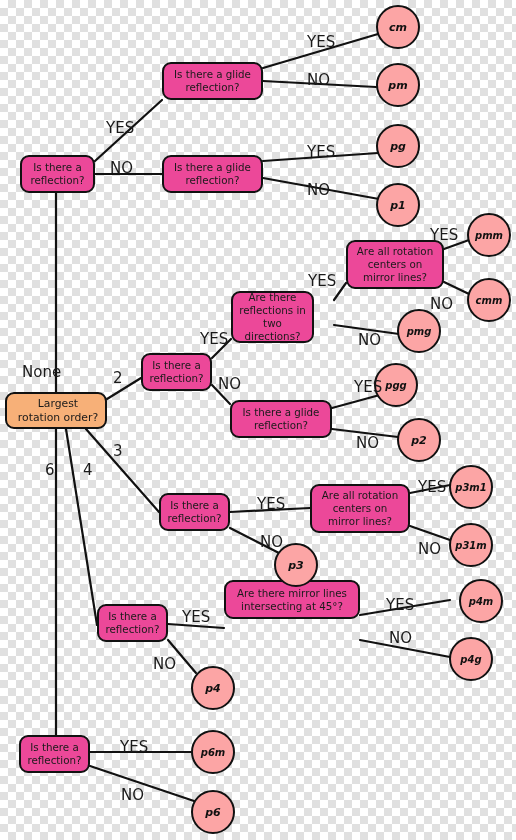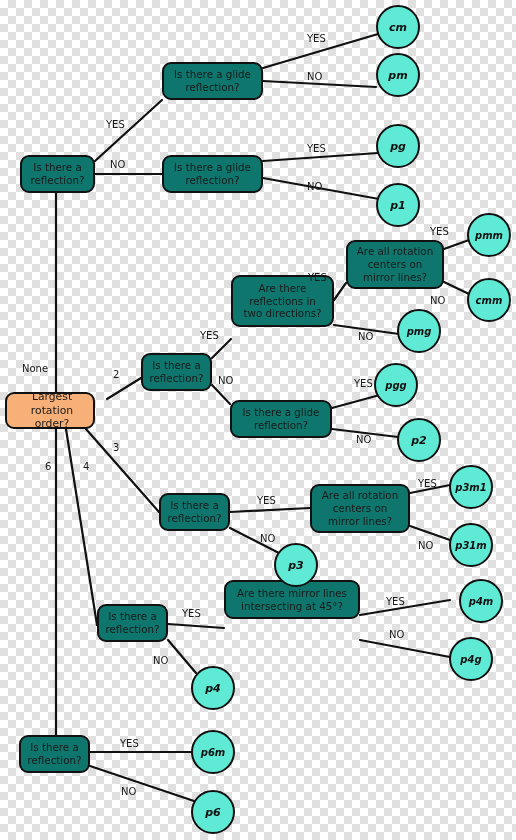--- a/index.html
+++ b/index.html
@@ -12,33 +12,33 @@
       #ffffff;
     background-size:16px 16px;
     background-position:0 0,8px 8px;
     overflow:hidden;
   }
   #stage{position:relative;width:516px;height:840px;}
   #edges{position:absolute;left:0;top:0;width:516px;height:840px;}
   .node{position:absolute;box-sizing:border-box;display:flex;align-items:center;
         justify-content:center;text-align:center;}
   .decision{
-    background:#0f766e;border:2.6px solid #111;border-radius:9px;
+    background:#ec4899;border:2.6px solid #111;border-radius:9px;
     color:#1a1a1a;font-size:10.3px;line-height:1.24;padding:2px 4px;
   }
   .root{
     background:#f7b078;border:2.6px solid #111;border-radius:9px;
     color:#1a1a1a;font-size:10.8px;line-height:1.25;padding:2px 4px;
   }
   .leaf{
-    background:#5eead4;border:2.8px solid #111;border-radius:50%;
+    background:#fca5a5;border:2.8px solid #111;border-radius:50%;
     color:#111;font-size:11px;font-weight:bold;font-style:italic;
   }
   .leaf.small{font-size:10px;}
-  .edge-label{position:absolute;font-size:10px;color:#1a1a1a;white-space:nowrap;text-align:right;}
+  .edge-label{position:absolute;font-size:15px;color:#1a1a1a;white-space:nowrap;text-align:right;}
 </style>
 </head>
 <body>
 
 <div id="stage">
   <svg id="edges" viewBox="0 0 516 840" xmlns="http://www.w3.org/2000/svg">
       <line x1="56" y1="392" x2="56" y2="193" stroke="#111111" stroke-width="2.2" stroke-linecap="round"></line>
       <line x1="107" y1="399" x2="141" y2="378" stroke="#111111" stroke-width="2.2" stroke-linecap="round"></line>
       <line x1="86" y1="429" x2="159" y2="512" stroke="#111111" stroke-width="2.2" stroke-linecap="round"></line>
       <line x1="66" y1="429" x2="97" y2="625" stroke="#111111" stroke-width="2.2" stroke-linecap="round"></line>
@@ -62,35 +62,35 @@
       <line x1="410" y1="493" x2="450" y2="485" stroke="#111111" stroke-width="2.2" stroke-linecap="round"></line>
       <line x1="410" y1="526" x2="450" y2="540" stroke="#111111" stroke-width="2.2" stroke-linecap="round"></line>
       <line x1="168" y1="624" x2="224" y2="628" stroke="#111111" stroke-width="2.2" stroke-linecap="round"></line>
       <line x1="168" y1="640" x2="196" y2="673" stroke="#111111" stroke-width="2.2" stroke-linecap="round"></line>
       <line x1="360" y1="615" x2="450" y2="600" stroke="#111111" stroke-width="2.2" stroke-linecap="round"></line>
       <line x1="360" y1="640" x2="450" y2="657" stroke="#111111" stroke-width="2.2" stroke-linecap="round"></line>
       <line x1="90" y1="752" x2="191" y2="752" stroke="#111111" stroke-width="2.2" stroke-linecap="round"></line>
       <line x1="90" y1="766" x2="194" y2="801" stroke="#111111" stroke-width="2.2" stroke-linecap="round"></line>
     </svg>
   <div id="nodes">
-      <div class="node root" style="left: 5px; top: 392px; width: 90px; height: 37px; padding-left: 8px;">Largest<br>rotation order?</div>
+      <div class="node root" style="left: 5px; top: 392px; width: 102px; height: 37px; padding-left: 8px;">Largest<br>rotation order?</div>
       <div class="node decision" style="left: 20px; top: 155px; width: 75px; height: 38px;">Is there a<br>reflection?</div>
       <div class="node decision" style="left: 162px; top: 62px; width: 101px; height: 38px;">Is there a glide<br>reflection?</div>
       <div class="node decision" style="left: 162px; top: 155px; width: 101px; height: 38px;">Is there a glide<br>reflection?</div>
       <div class="node decision" style="left: 141px; top: 353px; width: 71px; height: 38px;">Is there a<br>reflection?</div>
-      <div class="node decision" style="left: 231px; top: 275px; width: 103px; height: 52px;">Are there<br>reflections in<br>two directions?</div>
+      <div class="node decision" style="left: 231px; top: 291px; width: 83px; height: 52px;">Are there<br>reflections in<br>two directions?</div>
       <div class="node decision" style="left: 346px; top: 240px; width: 98px; height: 49px;">Are all rotation<br>centers on<br>mirror lines?</div>
       <div class="node decision" style="left: 230px; top: 400px; width: 102px; height: 38px;">Is there a glide<br>reflection?</div>
       <div class="node decision" style="left: 159px; top: 493px; width: 71px; height: 38px;">Is there a<br>reflection?</div>
       <div class="node decision" style="left: 310px; top: 484px; width: 100px; height: 49px;">Are all rotation<br>centers on<br>mirror lines?</div>
       <div class="node decision" style="left: 97px; top: 604px; width: 71px; height: 38px;">Is there a<br>reflection?</div>
       <div class="node decision" style="left: 224px; top: 580px; width: 136px; height: 39px;">Are there mirror lines<br>intersecting at 45°?</div>
       <div class="node decision" style="left: 19px; top: 735px; width: 71px; height: 38px;">Is there a<br>reflection?</div>
       <div class="node leaf" style="left: 376px; top: 5px; width: 44px; height: 44px;">cm</div>
-      <div class="node leaf" style="left: 376px; top: 53px; width: 44px; height: 44px;">pm</div>
+      <div class="node leaf" style="left: 376px; top: 63px; width: 44px; height: 44px;">pm</div>
       <div class="node leaf" style="left: 376px; top: 124px; width: 44px; height: 44px;">pg</div>
       <div class="node leaf" style="left: 376px; top: 183px; width: 44px; height: 44px; font-style: italic;">p1</div>
       <div class="node leaf small" style="left: 467px; top: 213px; width: 44px; height: 44px;">pmm</div>
       <div class="node leaf small" style="left: 467px; top: 278px; width: 44px; height: 44px; text-align: center;">cmm</div>
       <div class="node leaf small" style="left: 397px; top: 309px; width: 44px; height: 44px;">pmg</div>
       <div class="node leaf small" style="left: 374px; top: 363px; width: 44px; height: 44px;">pgg</div>
       <div class="node leaf" style="left: 397px; top: 418px; width: 44px; height: 44px;">p2</div>
       <div class="node leaf small" style="left: 449px; top: 465px; width: 44px; height: 44px;">p3m1</div>
       <div class="node leaf small" style="left: 449px; top: 523px; width: 44px; height: 44px;">p31m</div>
       <div class="node leaf" style="left: 274px; top: 543px; width: 44px; height: 44px;">p3</div>

